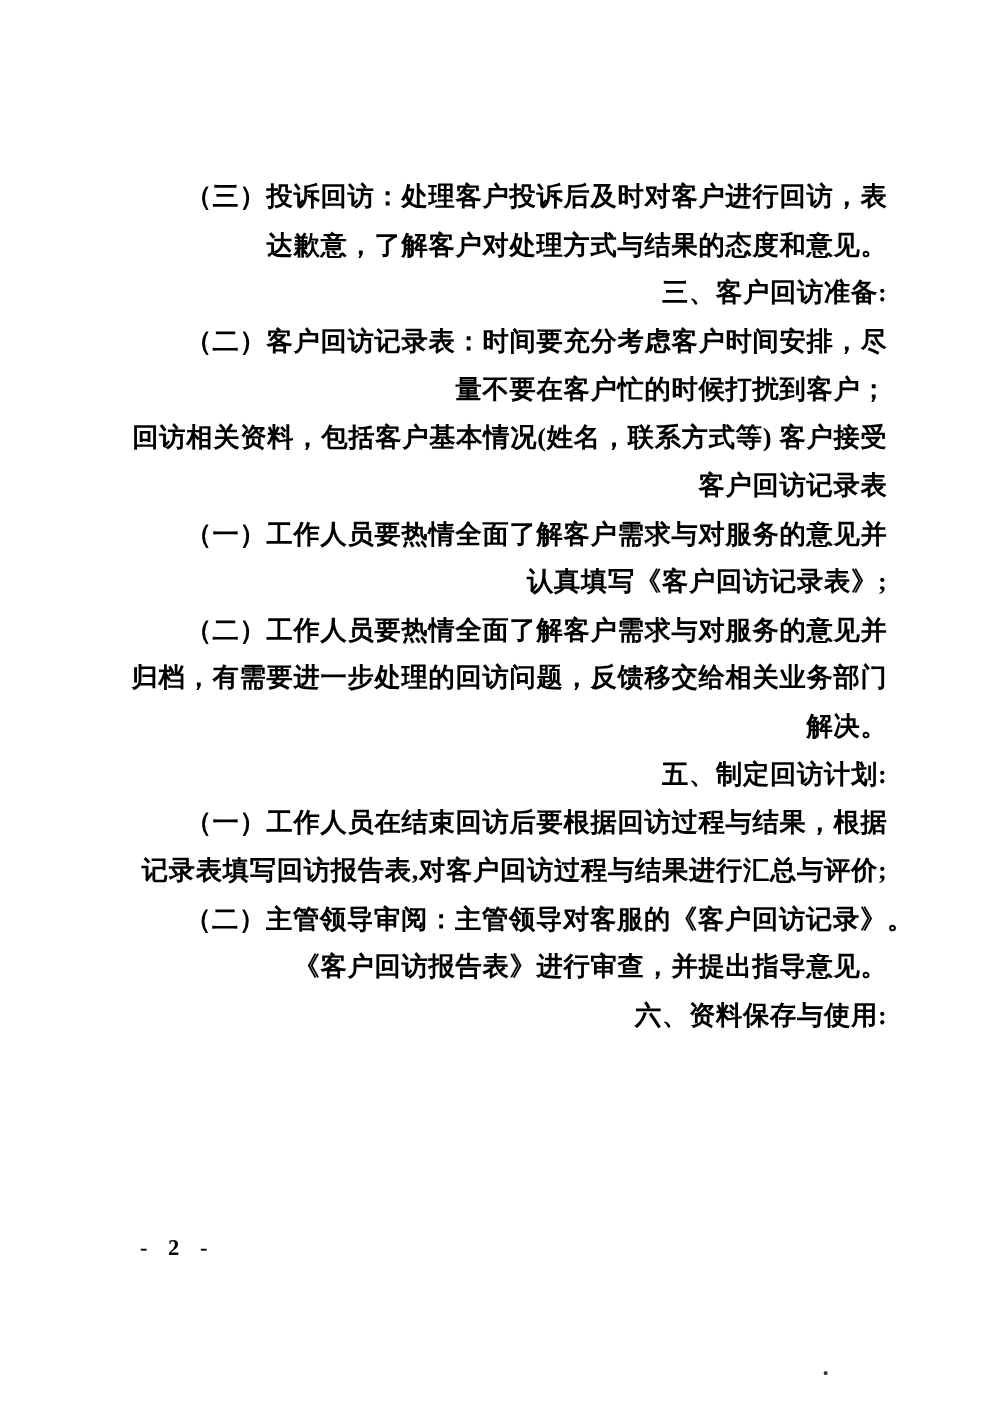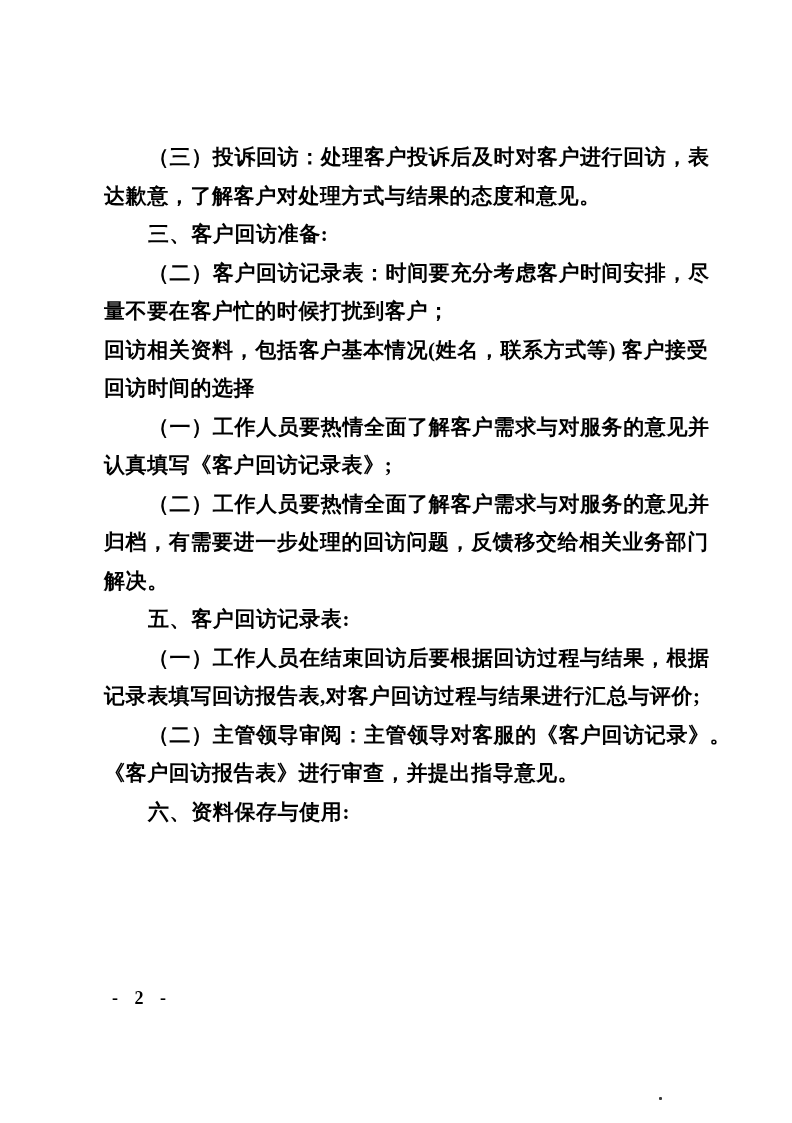--- a/index.html
+++ b/index.html
@@ -1,15 +1,15 @@
 <!DOCTYPE html>
 <html><head>
 <meta charset="utf-8">
 <style>
-  * { margin: 0; padding: 0; box-sizing: border-box; }
+  * { margin: 0; padding: 0; box-sizing: border-box; text-align: right; }
   html, body {
     width: 792px;
     height: 1123px;
     background: #ffffff;
     overflow: hidden;
   }
   .page {
     position: relative;
     width: 792px;
     height: 1123px;
@@ -58,27 +58,27 @@
 
 <div class="page">
 
   <div class="doc-body">
     <div class="line indent">（三）投诉回访：处理客户投诉后及时对客户进行回访，表</div>
     <div class="line">达歉意，了解客户对处理方式与结果的态度和意见。</div>
     <div class="line indent">三、客户回访准备:</div>
     <div class="line indent">（二）客户回访记录表：时间要充分考虑客户时间安排，尽</div>
     <div class="line">量不要在客户忙的时候打扰到客户；</div>
     <div class="line">回访相关资料，包括客户基本情况(姓名，联系方式等) 客户接受</div>
-    <div class="line">回访时间的选择</div>
+    <div class="line">客户回访记录表</div>
     <div class="line indent">（一）工作人员要热情全面了解客户需求与对服务的意见并</div>
     <div class="line">认真填写《客户回访记录表》;</div>
     <div class="line indent">（二）工作人员要热情全面了解客户需求与对服务的意见并</div>
     <div class="line">归档，有需要进一步处理的回访问题，反馈移交给相关业务部门</div>
     <div class="line">解决。</div>
-    <div class="line indent">五、客户回访记录表:</div>
+    <div class="line indent">五、制定回访计划:</div>
     <div class="line indent">（一）工作人员在结束回访后要根据回访过程与结果，根据</div>
     <div class="line">记录表填写回访报告表,对客户回访过程与结果进行汇总与评价;</div>
     <div class="line indent">（二）主管领导审阅：主管领导对客服的《客户回访记录》。</div>
     <div class="line">《客户回访报告表》进行审查，并提出指导意见。</div>
     <div class="line indent">六、资料保存与使用:</div>
   </div>
 
   <div class="page-footer">
     <span>- 2 -</span>
   </div>

